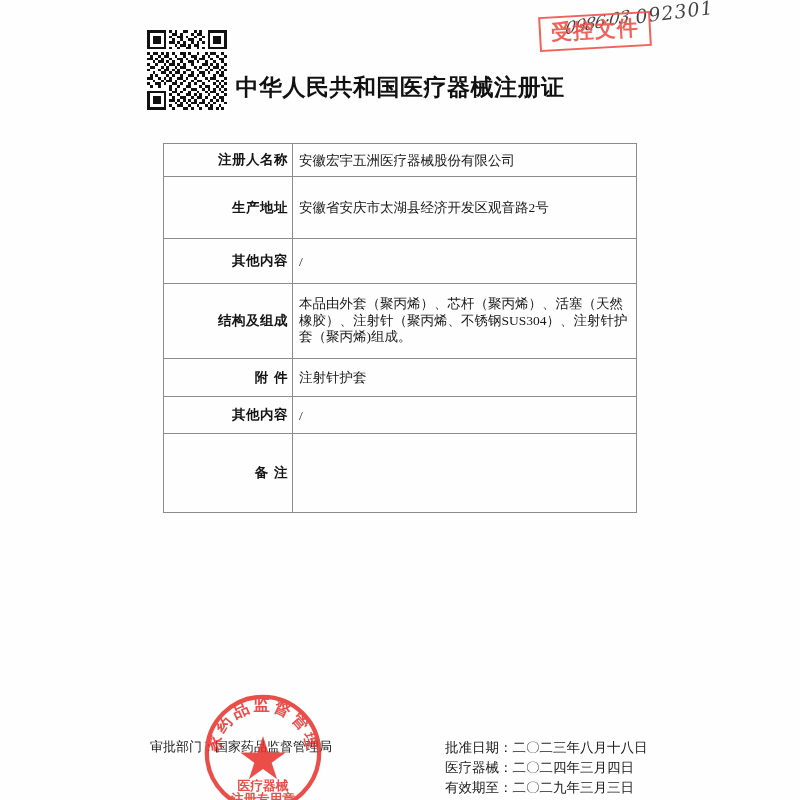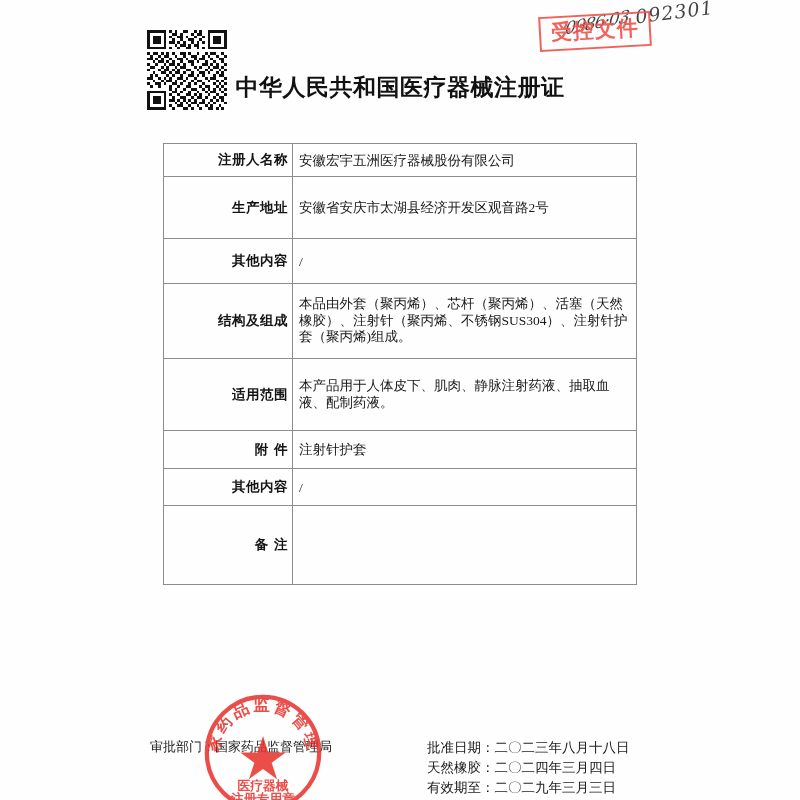--- a/index.html
+++ b/index.html
@@ -152,21 +152,21 @@
   }
   .dates {
     position: absolute;
     left: 427px;
     top: 738px;
     font-size: 13.5px;
     line-height: 20px;
     color: #1a1a1a;
     white-space: nowrap;
   }
-  .dates div { white-space: nowrap; }
+  .dates div { white-space: nowrap; margin-left: 18px; }
 
   
   .seal {
     position: absolute;
     left: 202px;
     top: 692px;
     width: 122px;
     height: 122px;
     pointer-events: none;
   }
@@ -444,43 +444,39 @@
         <td class="value">安徽省安庆市太湖县经济开发区观音路2号</td>
       </tr>
       <tr class="r-agentaddr">
         <td class="label">其他内容</td>
         <td class="value">/</td>
       </tr>
       <tr class="r-struct">
         <td class="label">结构及组成</td>
         <td class="value multi">本品由外套（聚丙烯）、芯杆（聚丙烯）、活塞（天然橡胶）、注射针（聚丙烯、不锈钢SUS304）、注射针护套（聚丙烯)组成。</td>
       </tr>
-      <tr class="r-scope">
-        <td class="label">适用范围</td>
-        <td class="value multi">本产品用于人体皮下、肌肉、静脉注射药液、抽取血液、配制药液。</td>
-      </tr>
       <tr class="r-attach">
         <td class="label">附 件</td>
         <td class="value">注射针护套</td>
       </tr>
       <tr class="r-other">
         <td class="label">其他内容</td>
         <td class="value">/</td>
       </tr>
       <tr class="r-remark">
         <td class="label">备 注</td>
         <td class="value"></td>
       </tr>
     </tbody>
   </table>
 
   <div class="approver">审批部门：国家药品监督管理局</div>
   <div class="dates">
     <div>批准日期：二〇二三年八月十八日</div>
-    <div>天然橡胶：二〇二四年三月四日</div>
+    <div>医疗器械：二〇二四年三月四日</div>
     <div>有效期至：二〇二九年三月三日</div>
   </div>
 
   <div class="seal">
     <svg viewBox="0 0 200 200" aria-hidden="true">
       <defs>
         <path id="arcpath" d="M 26,104 A 74,74 0 1 1 174,104" fill="none"></path>
       </defs>
       <circle cx="100" cy="100" r="92" fill="none" stroke="#e8302a" stroke-width="7"></circle>
       <text font-family="'DejaVu Sans','Liberation Sans',sans-serif" font-size="27" font-weight="bold" fill="#e8302a" letter-spacing="5">

